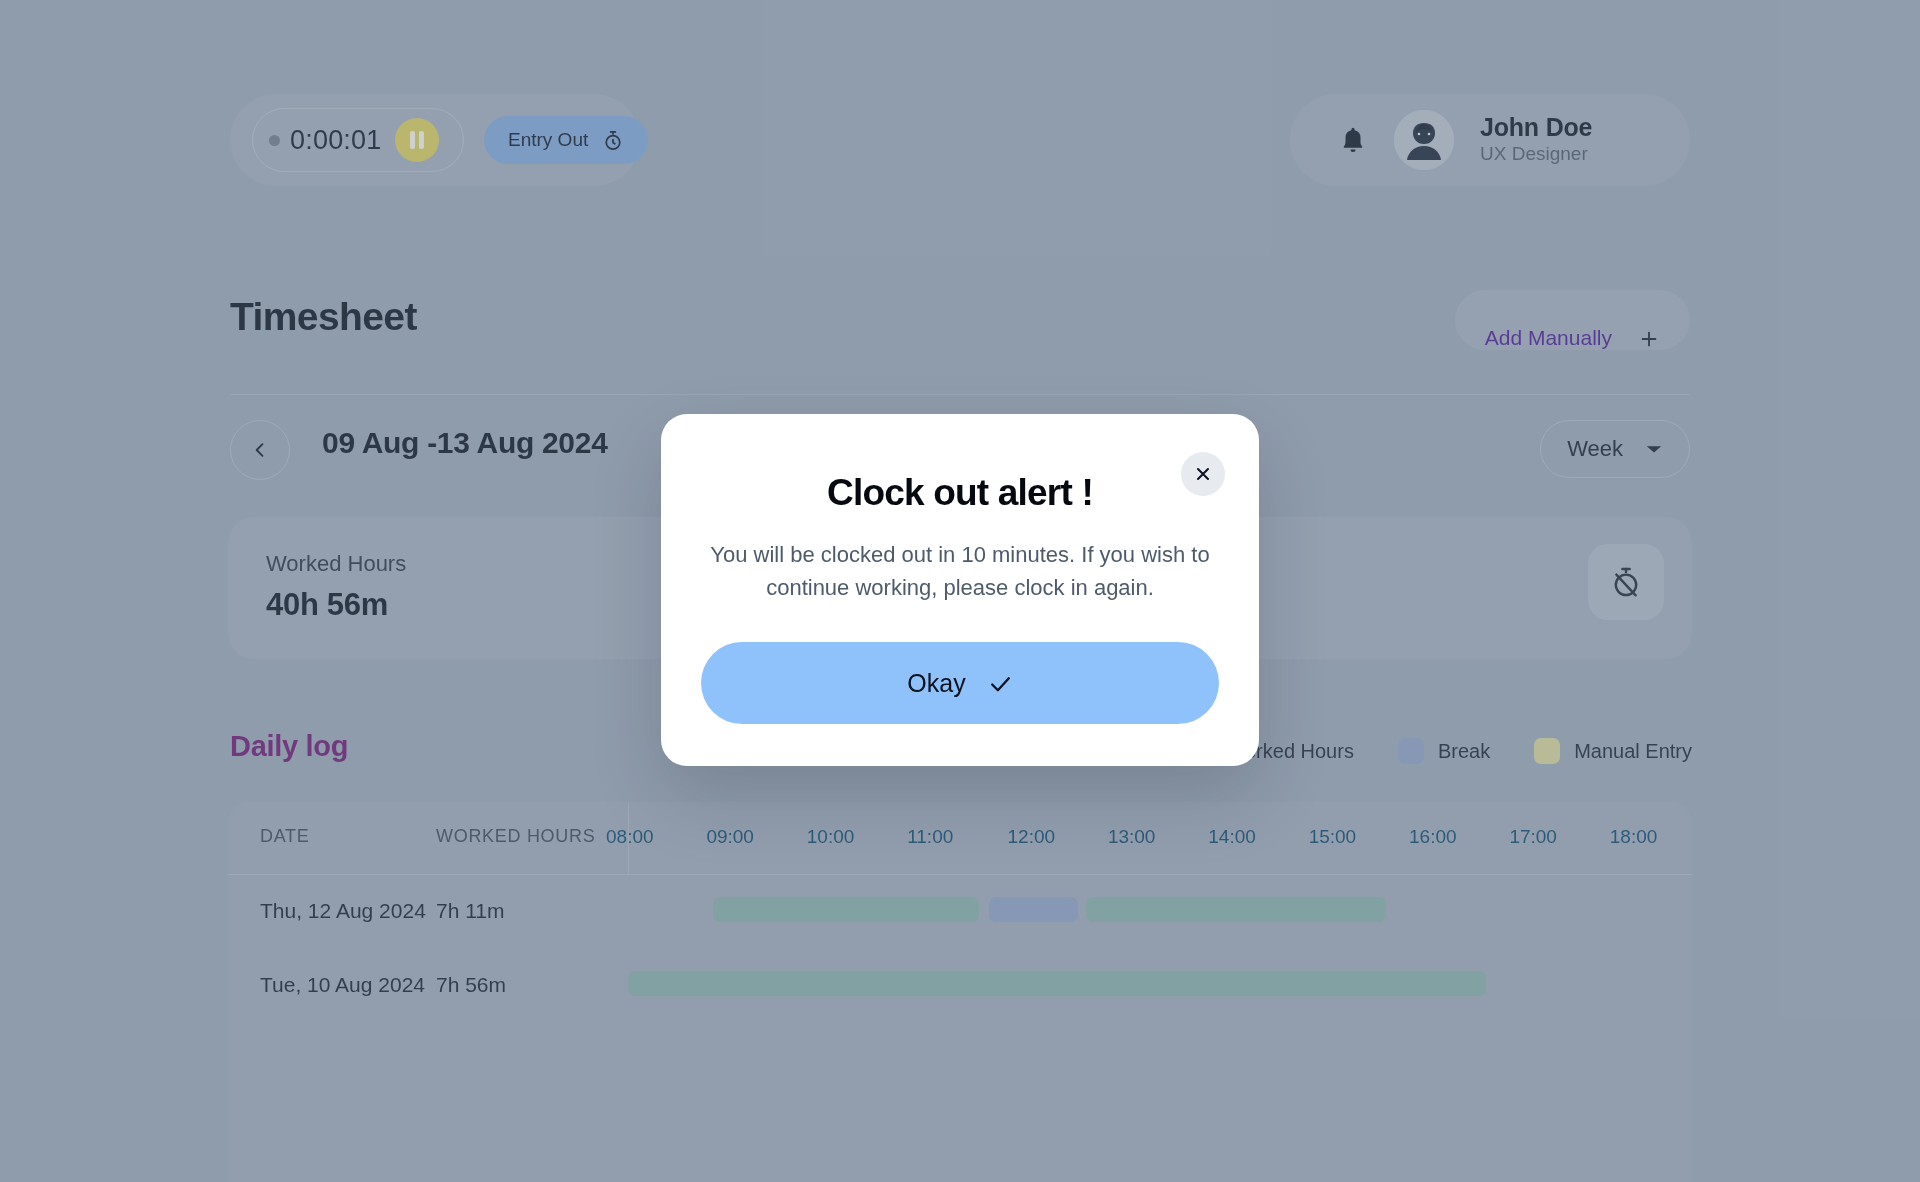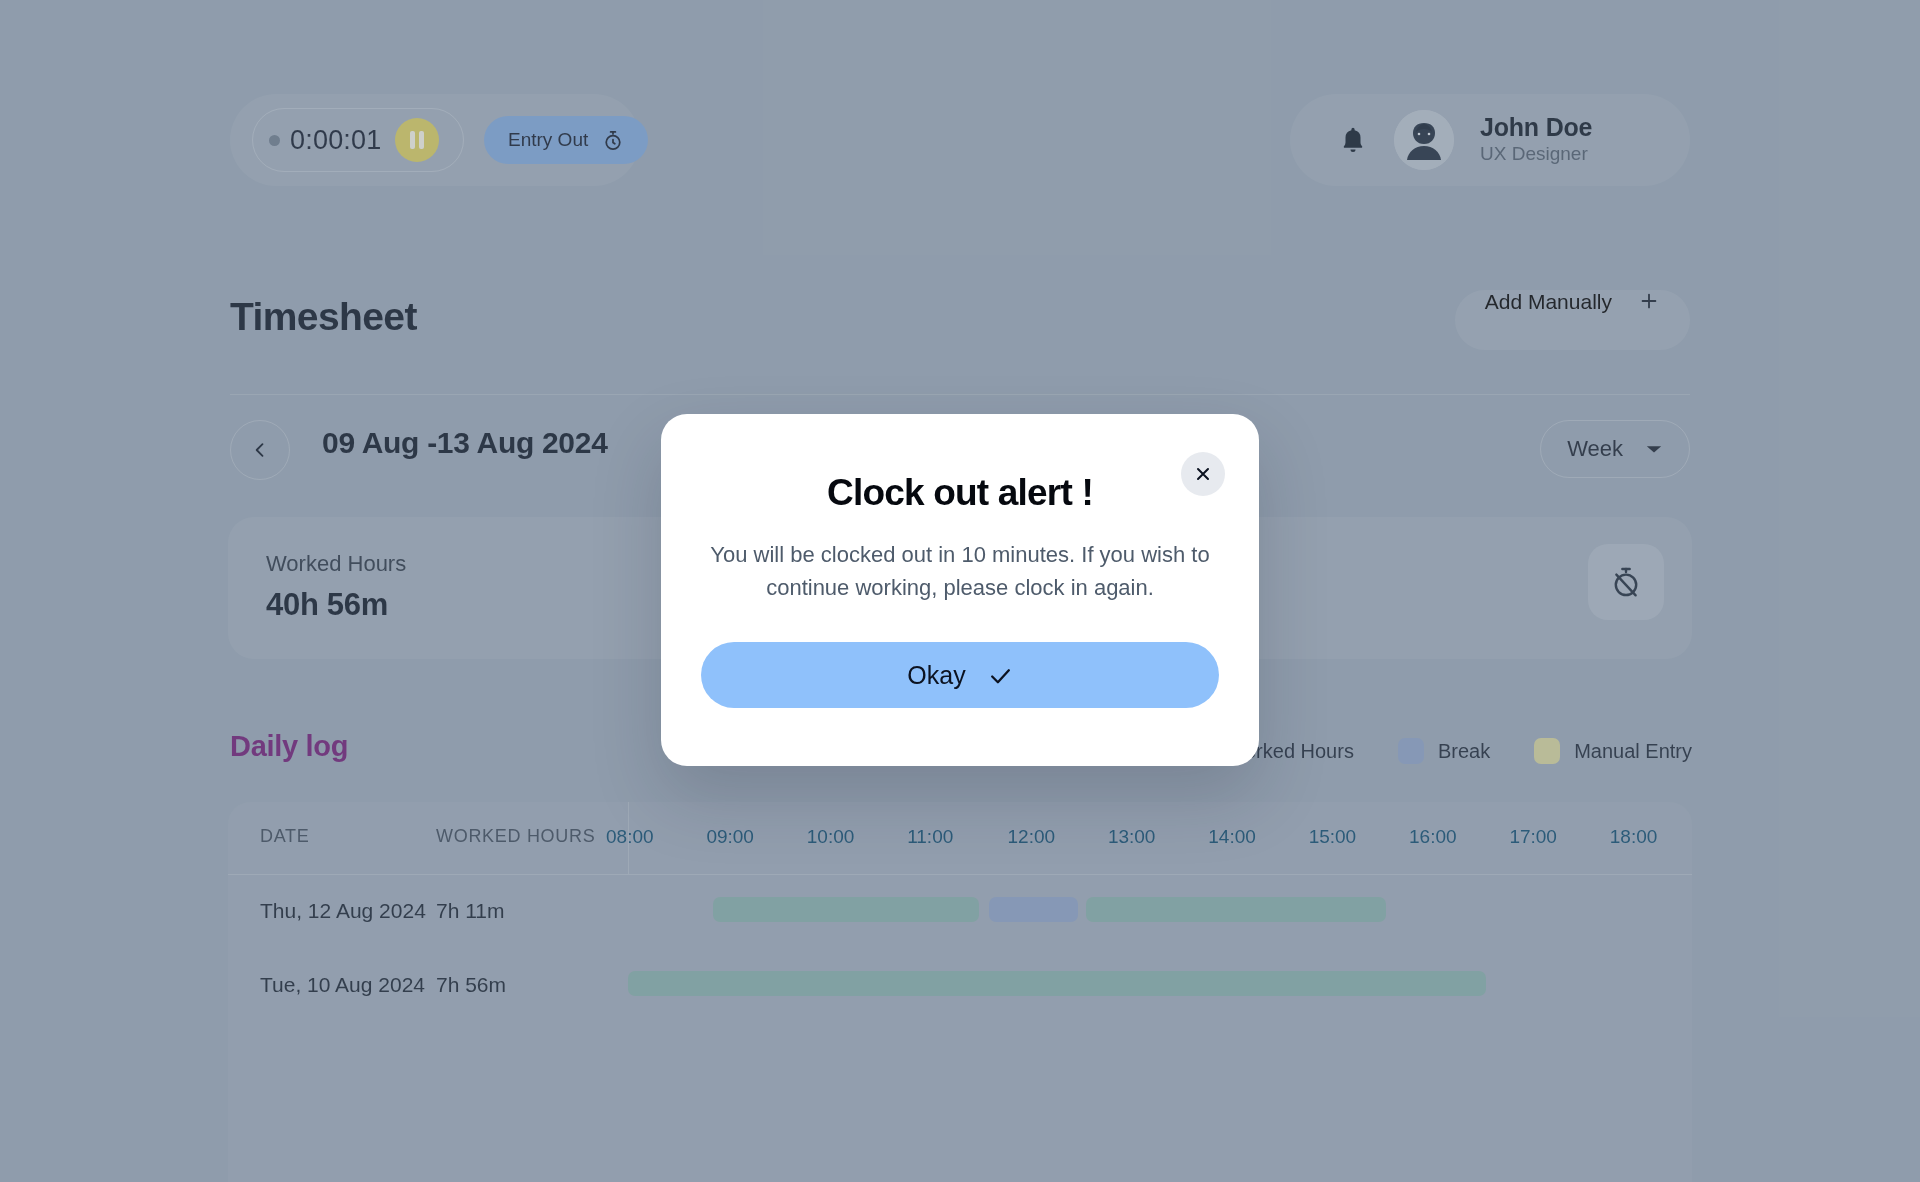--- a/index.html
+++ b/index.html
@@ -146,24 +146,24 @@
   .add-manual {
     position: absolute;
     right: 230px;
     top: 290px;
     height: 60px;
     padding: 0 30px;
     border-radius: 30px;
     background: rgba(255,255,255,0.09);
     border: none;
     display: flex;
-    align-items: flex-start;
+    align-items: flex-end;
     gap: 26px;
     font-size: 21px;
-    color: #000000;
+    color: #4c1d95;
     font-family: "Liberation Sans", sans-serif;
     cursor: pointer;
   }
   .hr {
     position: absolute;
     left: 230px; right: 230px; top: 394px;
     height: 1px;
     background: rgba(255,255,255,0.16);
   }
 
@@ -280,21 +280,21 @@
   }
   .modal-close {
     position:absolute; right:34px; top:38px;
     width:44px; height:44px; border-radius:50%;
     background:#E7EAEF; border:none;
     display:flex; align-items:center; justify-content:center;
     cursor:pointer;
   }
   .modal-ok {
     position:absolute; left:40px; right:40px; top:228px;
-    height:66px; border-radius:41px;
+    height:82px; border-radius:41px;
     background:#8FC1FB; border:none;
     display:flex; align-items:center; justify-content:center; gap:22px;
     font-size:25px; color:#0b1220;
     font-family:"Liberation Sans", sans-serif;
     cursor:pointer;
   }
 </style>
 </head>
 <body>
 

